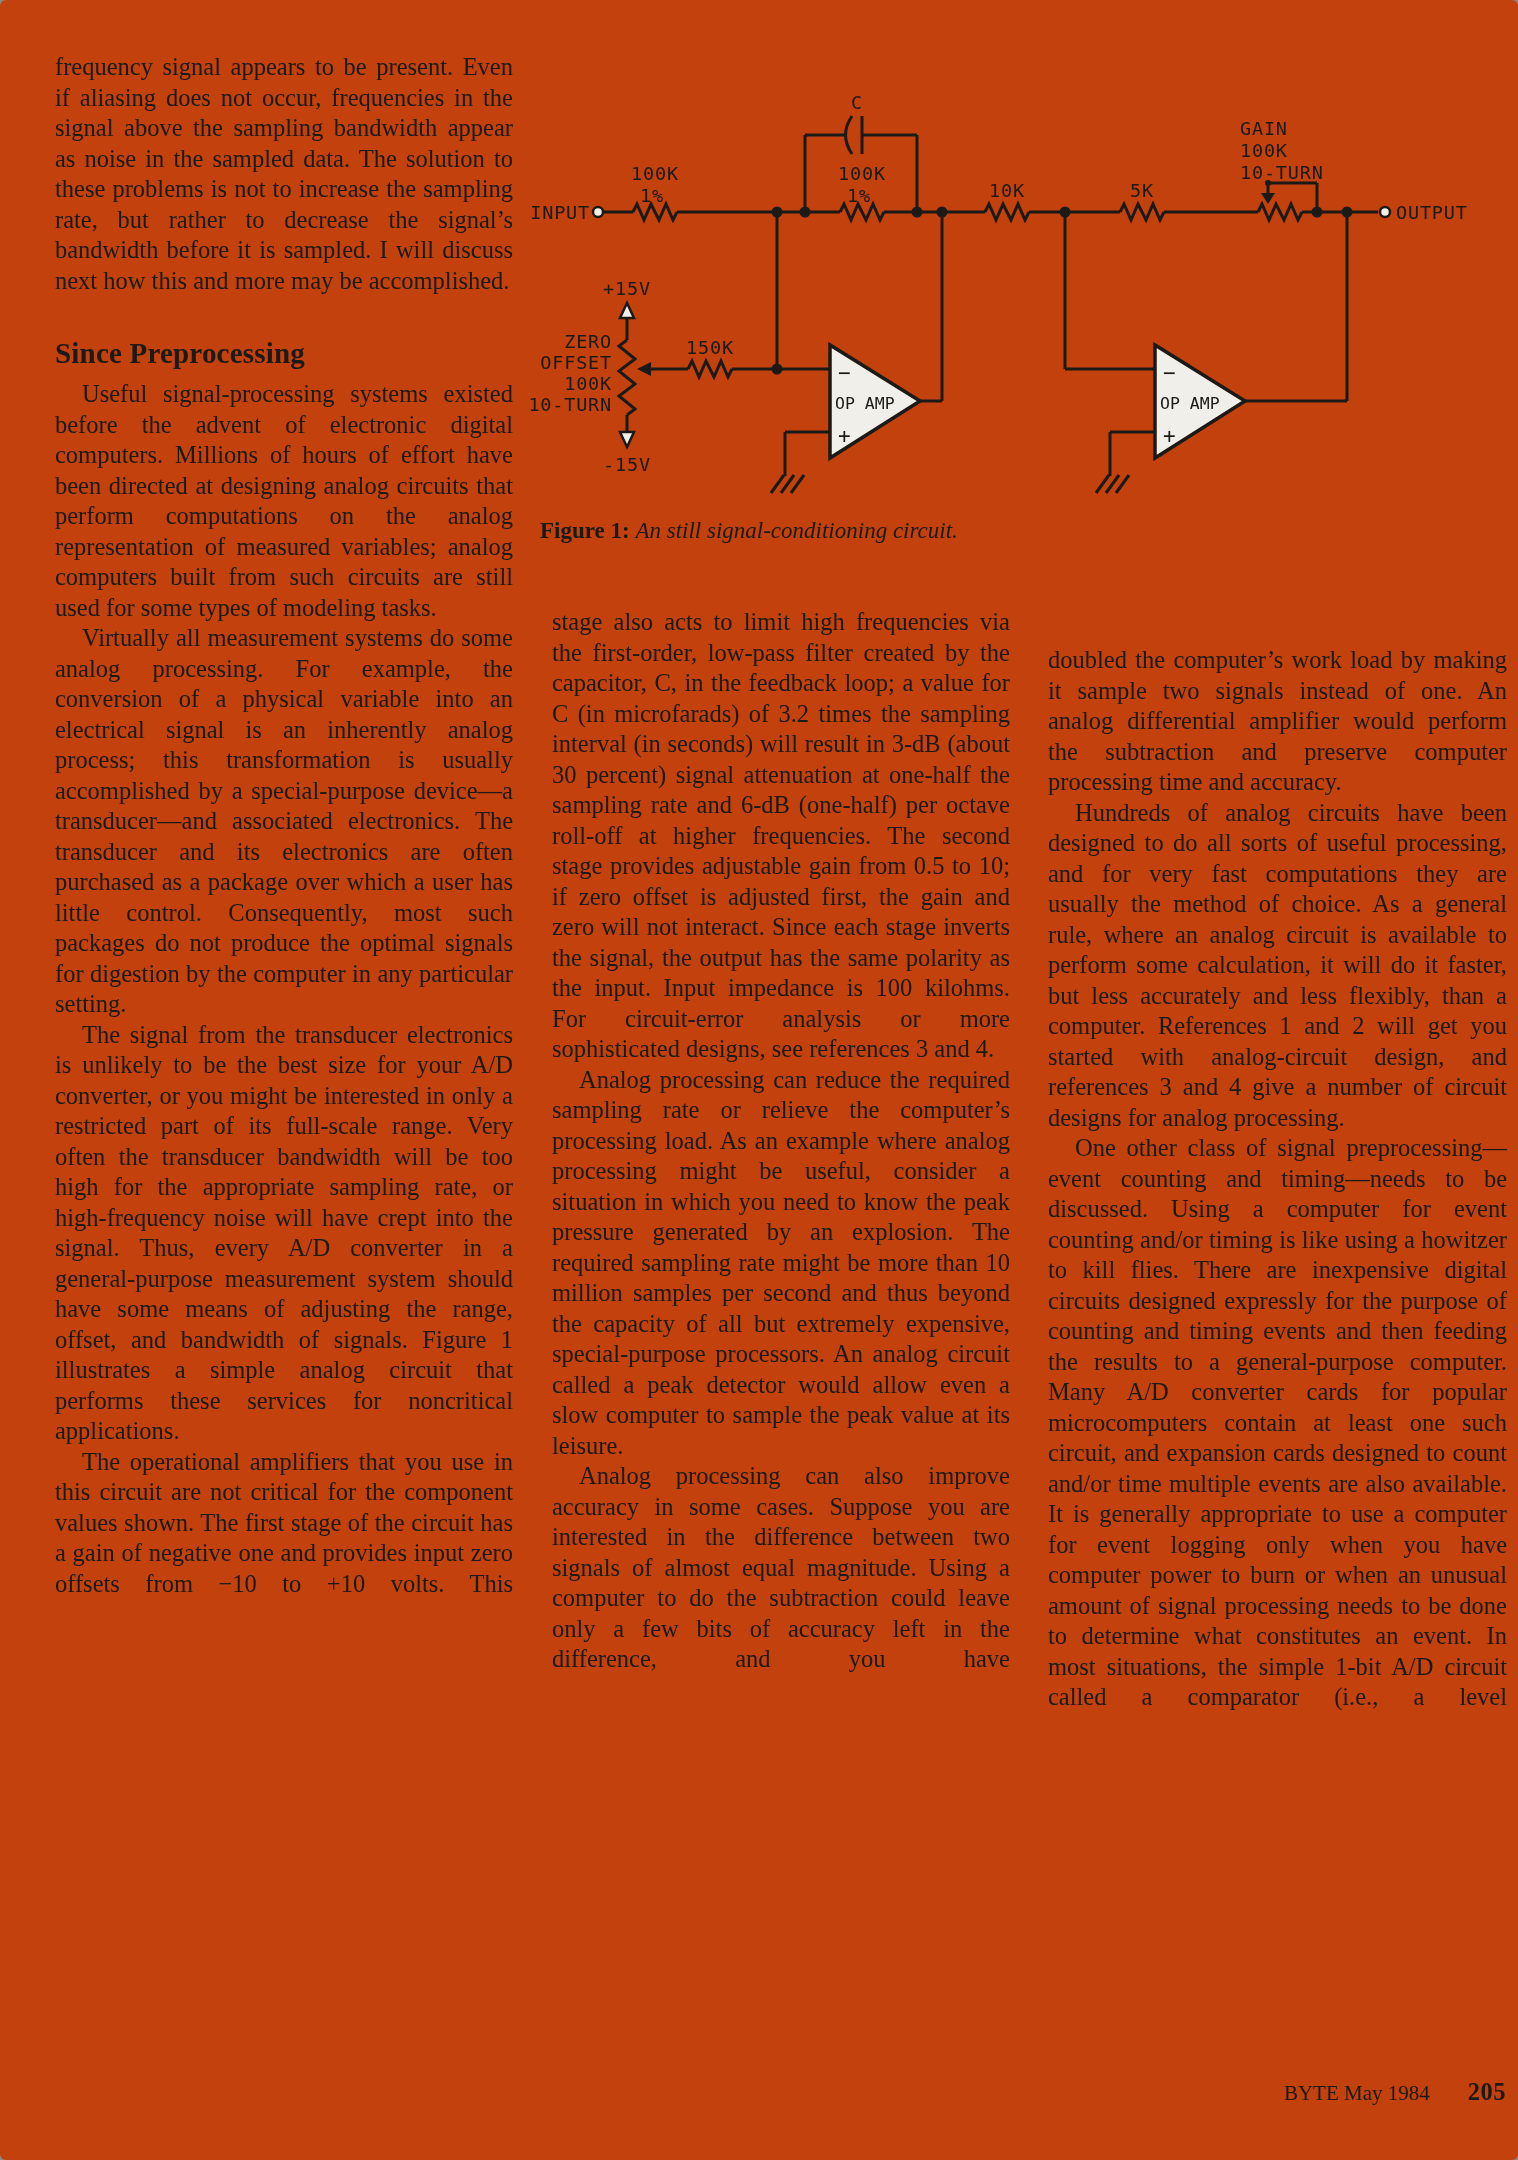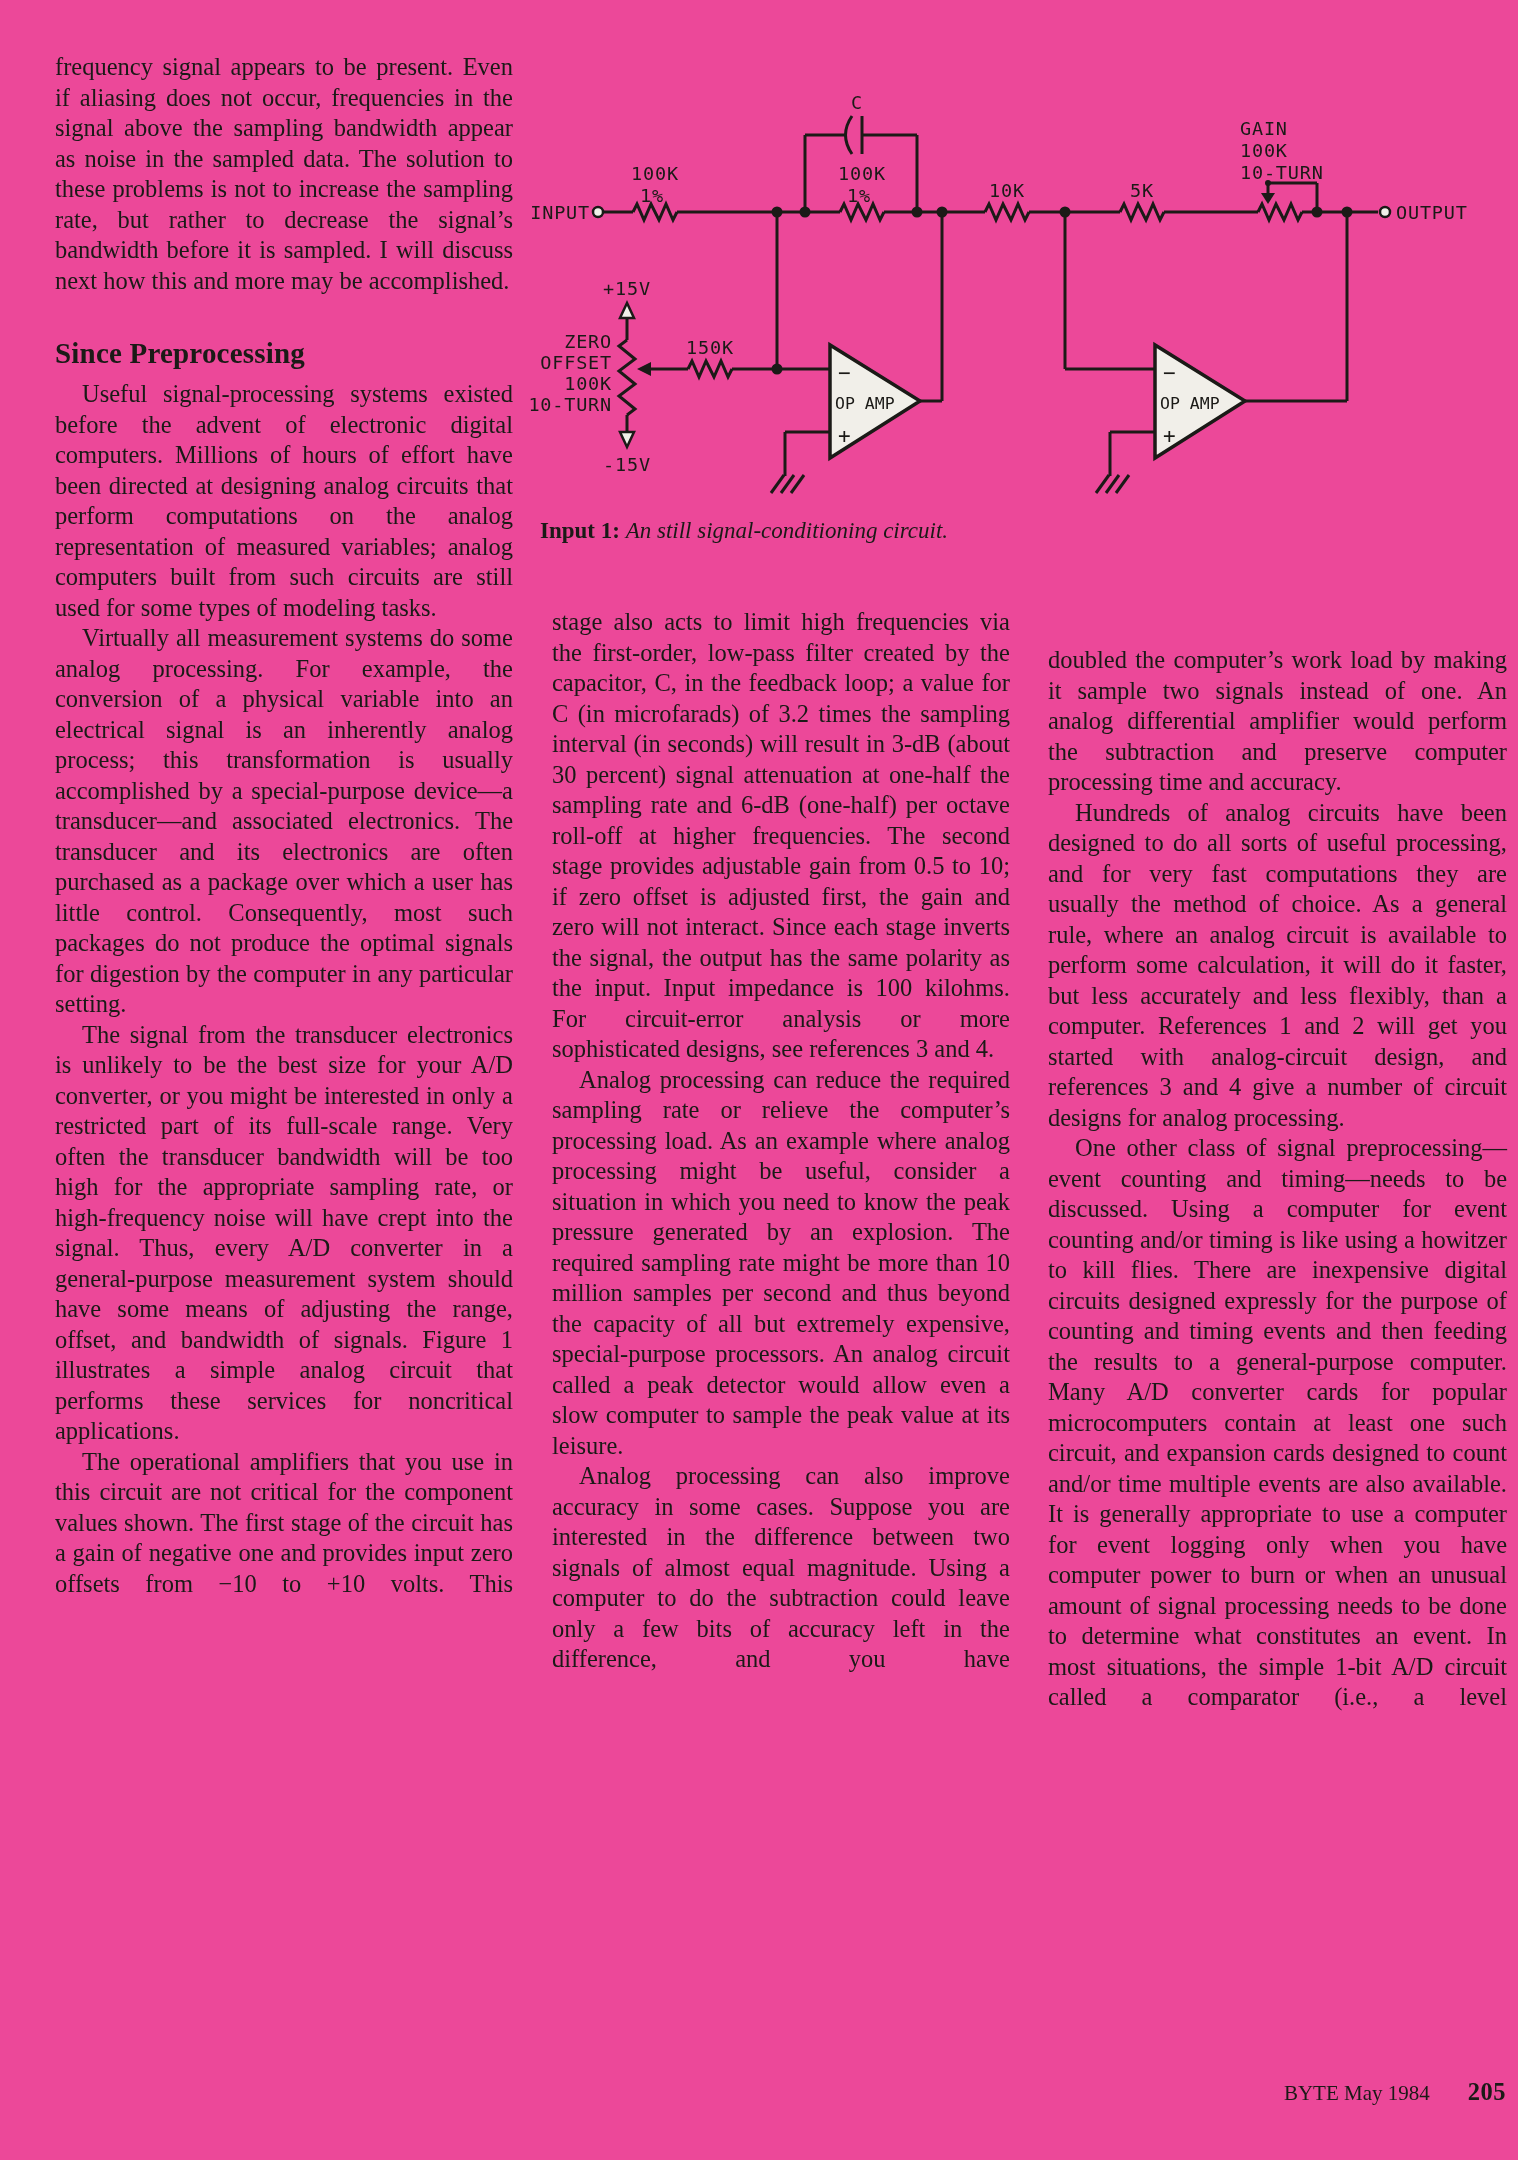--- a/index.html
+++ b/index.html
@@ -1,19 +1,19 @@
 <!DOCTYPE html>
 <html><head>
 <meta charset="utf-8">
 <style>
   html,body{margin:0;padding:0;background:#8a8a8a;}
   .page{
     position:relative;width:1518px;height:2160px;margin:0 auto;
-    background:#ec4899;overflow:hidden;
-    font-family:"Liberation Serif", serif;color:#1b1a17;
+    background:#c2410c;overflow:hidden;
+    font-family:"Liberation Serif", serif;color:#1b1a17;border-radius:6px;
   }
   .col{position:absolute;font-size:24.5px;line-height:30.5px;text-align:justify;}
   .col p{margin:0;}
   .col p.indent{text-indent:1.1em;}
   .col p.flush{text-indent:0;}
   .col p.cont-end{text-align-last:justify;}
   .col h2{
     font-size:29px;line-height:34px;margin:40px 0 9px 0;
     font-weight:bold;text-align:left;letter-spacing:0.2px;
   }
@@ -171,21 +171,21 @@
       <text x="612" y="348" text-anchor="end">ZERO</text>
       <text x="612" y="369" text-anchor="end">OFFSET</text>
       <text x="612" y="390" text-anchor="end">100K</text>
       <text x="612" y="411" text-anchor="end">10-TURN</text>
       <text x="627" y="295" text-anchor="middle">+15V</text>
       <text x="627" y="471" text-anchor="middle">-15V</text>
     </svg>
   </div>
 
   <div class="figure-caption">
-    <span class="cap-label">Input 1:</span>
+    <span class="cap-label">Figure 1:</span>
     <span class="cap-text">An still signal-conditioning circuit.</span>
   </div>
 
   <div class="col" id="col2" style="left:552px;top:607px;width:458px;">
       <p class="flush">stage also acts to limit high frequencies via the first-order, low-pass filter created by the capacitor, C, in the feedback loop; a value for C (in microfarads) of 3.2 times the sampling interval (in seconds) will result in 3-dB (about 30 percent) signal attenuation at one-half the sampling rate and 6-dB (one-half) per octave roll-off at higher frequencies. The second stage provides adjustable gain from 0.5 to 10; if zero offset is adjusted first, the gain and zero will not interact. Since each stage inverts the signal, the output has the same polarity as the input. Input impedance is 100 kilohms. For circuit-error analysis or more sophisticated designs, see references 3 and 4.</p>
       <p class="indent">Analog processing can reduce the required sampling rate or relieve the computer’s processing load. As an example where analog processing might be useful, consider a situation in which you need to know the peak pressure generated by an explosion. The required sampling rate might be more than 10 million samples per second and thus beyond the capacity of all but extremely expensive, special-purpose processors. An analog circuit called a peak detector would allow even a slow computer to sample the peak value at its leisure.</p>
       <p class="indent cont-end">Analog processing can also improve accuracy in some cases. Suppose you are interested in the difference between two signals of almost equal magnitude. Using a computer to do the subtraction could leave only a few bits of accuracy left in the difference, and you have</p>
     </div>
 
   <div class="col" id="col3" style="left:1048px;top:645px;width:459px;">

